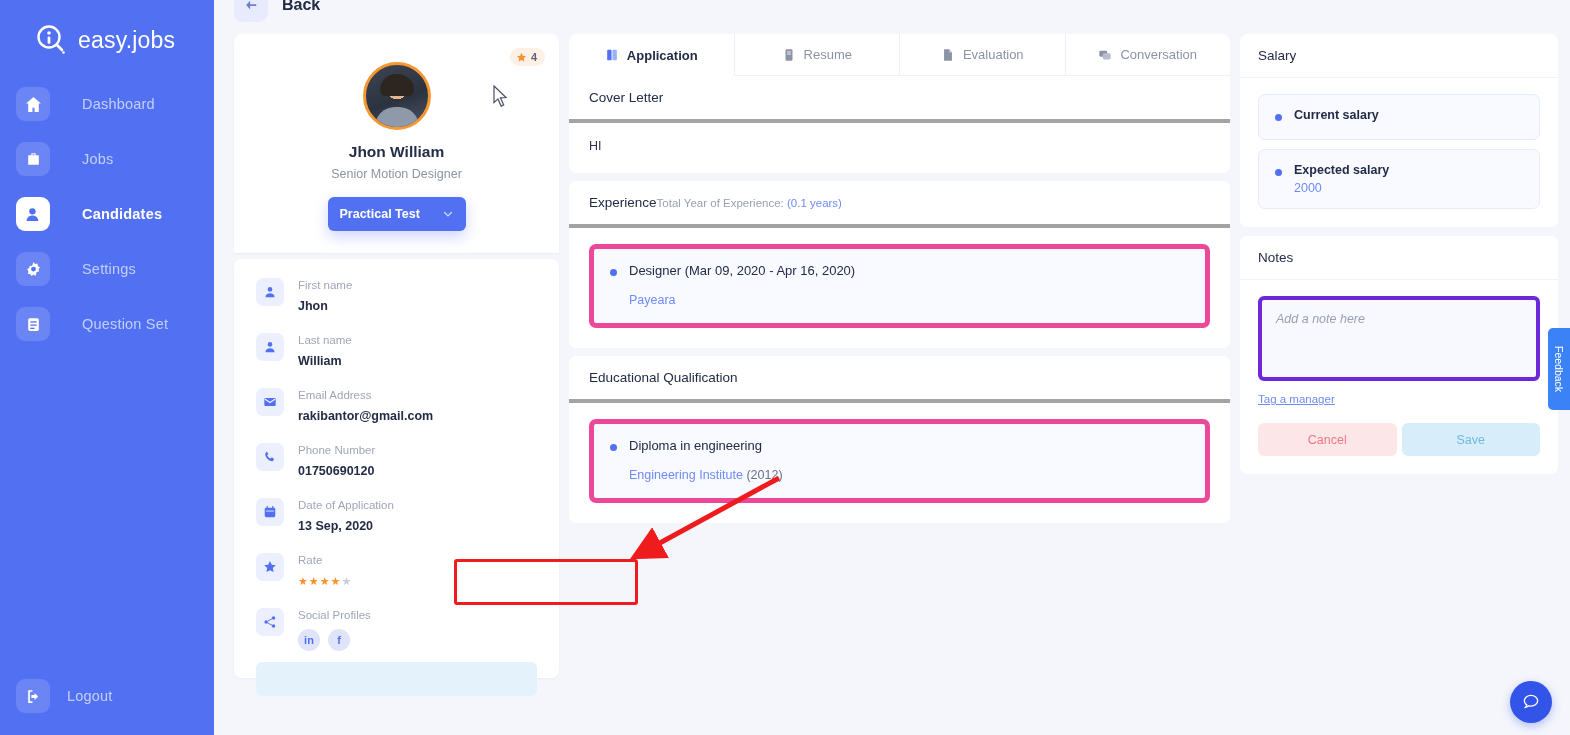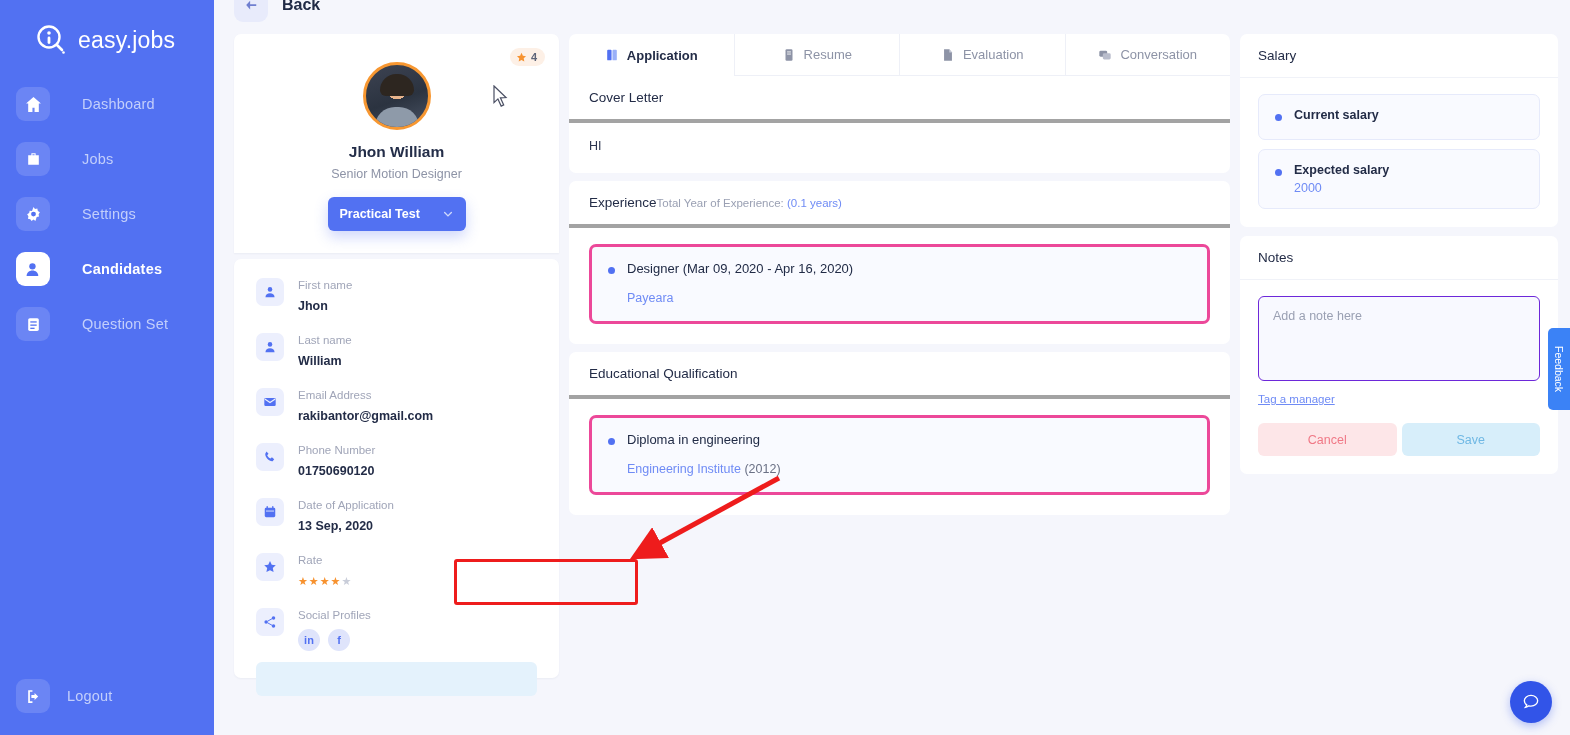--- a/index.html
+++ b/index.html
@@ -244,21 +244,21 @@
     font-size: 13.5px; color: #232c47;
     border-bottom: 4px solid #a3a3a3;
     display: flex; align-items: center; justify-content: flex-start;
   }
   .panel-body { padding: 16px 20px 20px; }
   .cover-text { font-size: 12.5px; color: #2c3550; }
   .panel-sub { font-size: 11.5px; color: #9aa0b3; }
   .panel-sub .hl { color: #6f8bf5; }
   .card-section { background:#fff; border-radius:7px; margin-bottom:8px; }
   .item-box {
-    border: 3px solid #ec4899;
+    border: 5px solid #ec4899;
     background: #f9faff;
     border-radius: 7px;
     padding: 14px 18px 16px 16px;
     display: flex; gap: 12px;
   }
   .bullet {
     width: 7px; height: 7px; border-radius: 50%;
     background: #5271f2; margin-top: 6px; flex: 0 0 7px;
   }
   .item-title { font-size: 13px; color: #212b46; }
@@ -279,29 +279,30 @@
     background: #f9faff;
     border-radius: 7px;
     padding: 13px 16px;
     display: flex; gap: 12px;
     margin-bottom: 9px;
   }
   .salary-label { font-size: 12.5px; color: #232c47; font-weight: bold; }
   .salary-value { font-size: 12.5px; color: #6f8bf5; margin-top: 4px; }
   .note-area {
     width: 100%; height: 85px;
-    border: 1px solid #6d28d9;
+    border: 4px solid #6d28d9;
     background: #f8f9ff;
     border-radius: 6px;
     padding: 12px 14px;
     font-family: "Liberation Sans", sans-serif;
     font-size: 12.5px;
     color: #6a7085;
     resize: none;
     outline: none;
+    font-style: italic;
   }
   .note-area::placeholder { color: #9aa0b3; }
   .tag-link {
     display: inline-block;
     margin-top: 8px;
     font-size: 11.5px; color: #6f8bf5;
     text-decoration: underline;
     cursor: pointer;
   }
   .note-actions { display: flex; gap: 5px; margin-top: 16px; }
@@ -375,37 +376,37 @@
         <span class="nav-label">Dashboard</span>
       </div>
       <div class="nav-item">
         <span class="nav-icon">
           <svg viewBox="0 0 16 16">
               <path d="M6 2h4v2h3v9H3V4h3V2zm1 1v1h2V3H7z"></path>
             </svg>
         </span>
         <span class="nav-label">Jobs</span>
       </div>
+      <div class="nav-item active">
+        <span class="nav-icon">
+          <svg viewBox="0 0 16 16">
+              <circle cx="7" cy="5" r="3"></circle>
+              <path d="M1.5 14c0-3 2.5-5 5.5-5s5.5 2 5.5 5z"></path>
+            </svg>
+        </span>
+        <span class="nav-label">Candidates</span>
+      </div>
       <div class="nav-item">
         <span class="nav-icon">
           <svg viewBox="0 0 16 16">
               <path d="M8 1l1.4 1.8 2.2-.4.5 2.2 1.9 1.2-1.2 1.9.4 2.2-2.2.5L9.8 14 8 12.8 6.2 14l-1.2-1.6-2.2-.5.4-2.2L2 7.8l1.9-1.2.5-2.2 2.2.4z"></path>
               <circle cx="8" cy="7.6" r="2.3" fill="#5271f2"></circle>
             </svg>
         </span>
         <span class="nav-label">Settings</span>
-      </div>
-      <div class="nav-item active">
-        <span class="nav-icon">
-          <svg viewBox="0 0 16 16">
-              <circle cx="7" cy="5" r="3"></circle>
-              <path d="M1.5 14c0-3 2.5-5 5.5-5s5.5 2 5.5 5z"></path>
-            </svg>
-        </span>
-        <span class="nav-label">Candidates</span>
       </div>
       <div class="nav-item">
         <span class="nav-icon">
           <svg viewBox="0 0 16 16">
               <rect x="3" y="2" width="10" height="12" rx="1.5"></rect>
               <rect x="5" y="5" width="6" height="1.2" fill="#5271f2"></rect>
               <rect x="5" y="8" width="6" height="1.2" fill="#5271f2"></rect>
               <rect x="5" y="11" width="4" height="1.2" fill="#5271f2"></rect>
             </svg>
         </span>

